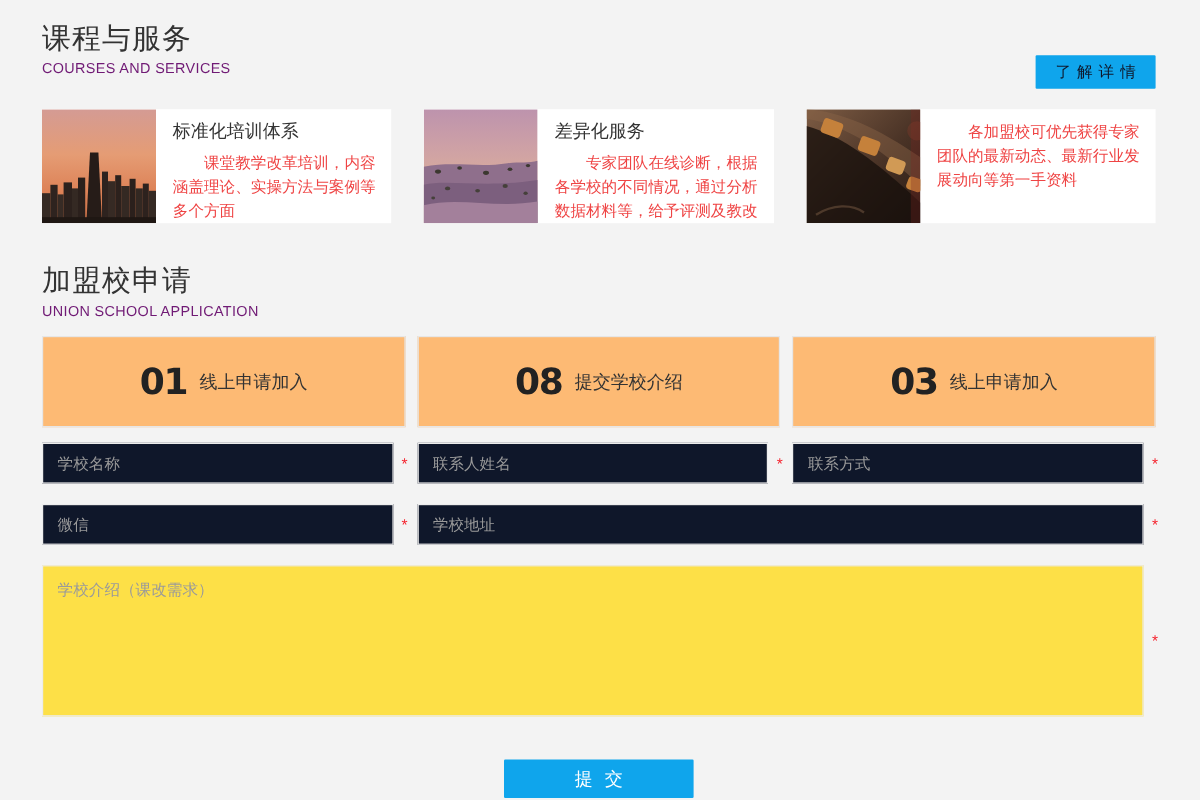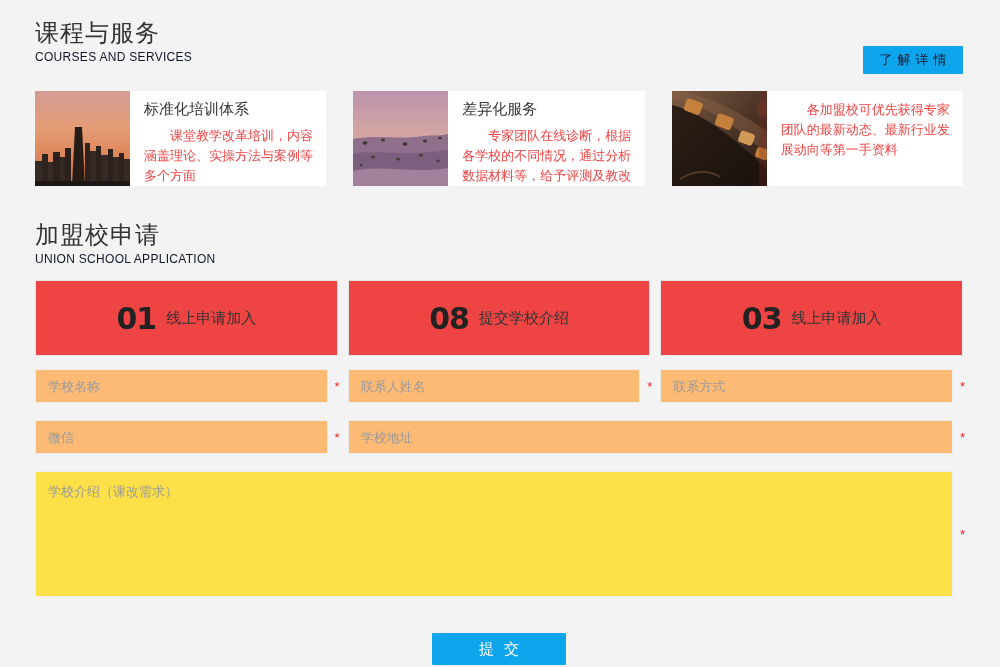--- a/index.html
+++ b/index.html
@@ -7,21 +7,21 @@
   body {
     background:#f3f3f3;
     font-family:"Liberation Sans","DejaVu Sans",sans-serif;
     color:#333;
     overflow:hidden;
   }
   .page { padding:18px 37px 0 35px; }
 
   
   .sec-title { font-size:24px; font-weight:500; color:#333; letter-spacing:1px; line-height:1.25; }
-  .sec-sub   { font-size:12px; color:#0f172a; margin-top:2px; letter-spacing:0.3px; }
+  .sec-sub   { font-size:12px; color:#701a75; margin-top:2px; letter-spacing:0.3px; }
 
   .section-head { display:flex; justify-content:space-between; align-items:flex-start;gap:40px; }
   .more-btn {
     margin-top:28px;
     width:100px; height:28px;
     background:#0fa5ec; color:#0f172a;
     border:none; font-size:13px;
     letter-spacing:5px; text-indent:5px;
     cursor:pointer; border-radius:1px;
     font-family:inherit;
@@ -33,57 +33,57 @@
   .card-img { width:95px; height:95px; flex:0 0 95px; }
   .card-img svg { display:block; width:95px; height:95px; }
   .card-text { flex:1; padding:9px 12px 8px 14px; }
   .card-title { font-size:15px; color:#333; margin-bottom:7px; }
   .card-desc  { font-size:13px; color:#ef4444; line-height:1.55; text-indent:2em; }
 
   
   .app-section { margin-top:34px; }
   .steps-row { display:flex; gap:10px; margin-top:14px; }
   .step-card {
-    flex:1; height:76px; background:#ef4444;
+    flex:1; height:76px; background:#fdba74;
     border:1px solid #e6e6e6;
     display:flex; align-items:center; justify-content:center;
   }
   .step-num { font-size:30px; font-weight:800; color:#222; letter-spacing:-1px; font-family:"DejaVu Sans","Liberation Sans",sans-serif; }
   .step-label { font-size:15px; color:#333; margin-left:10px; }
 
   
   .app-form {
     margin-top:13px; padding-right:10px;
     display:grid; grid-template-columns:repeat(3,1fr);
     column-gap:20px; row-gap:17px;
   }
   .field { position:relative; }
   .field.col-2-3 { grid-column:2 / 4; }
   .field.full { grid-column:1 / 4; }
   .field input {
     width:100%; height:34px;
-    border:1px solid #ececec; background:#fdba74;
+    border:1px solid #ececec; background:#0f172a;
     padding:0 12px; font-size:13px; color:#666;
     font-family:inherit; outline:none;
   }
   .field textarea {
     width:100%; height:126px; resize:none;
     border:1px solid #ececec; background:#fde047;
     padding:11px 12px; font-size:13px; color:#666;
     font-family:inherit; outline:none; display:block;
   }
   .field input::placeholder, .field textarea::placeholder { color:#9a9a9a; }
   .req {
     position:absolute; right:-12px; top:50%; transform:translateY(-50%);
     color:#f5222d; font-size:13px; line-height:1;
   }
 
   .submit-row { display:flex; justify-content:center; margin-top:36px; }
   .submit-btn {
-    width:134px; height:32px;
+    width:158px; height:32px;
     background:#0fa5ec; color:#fff; border:none;
     font-size:15px; letter-spacing:10px; text-indent:10px;
     cursor:pointer; font-family:inherit; border-radius:1px;
   }
 </style>
 </head>
 <body>
 
 <div class="page">
 

